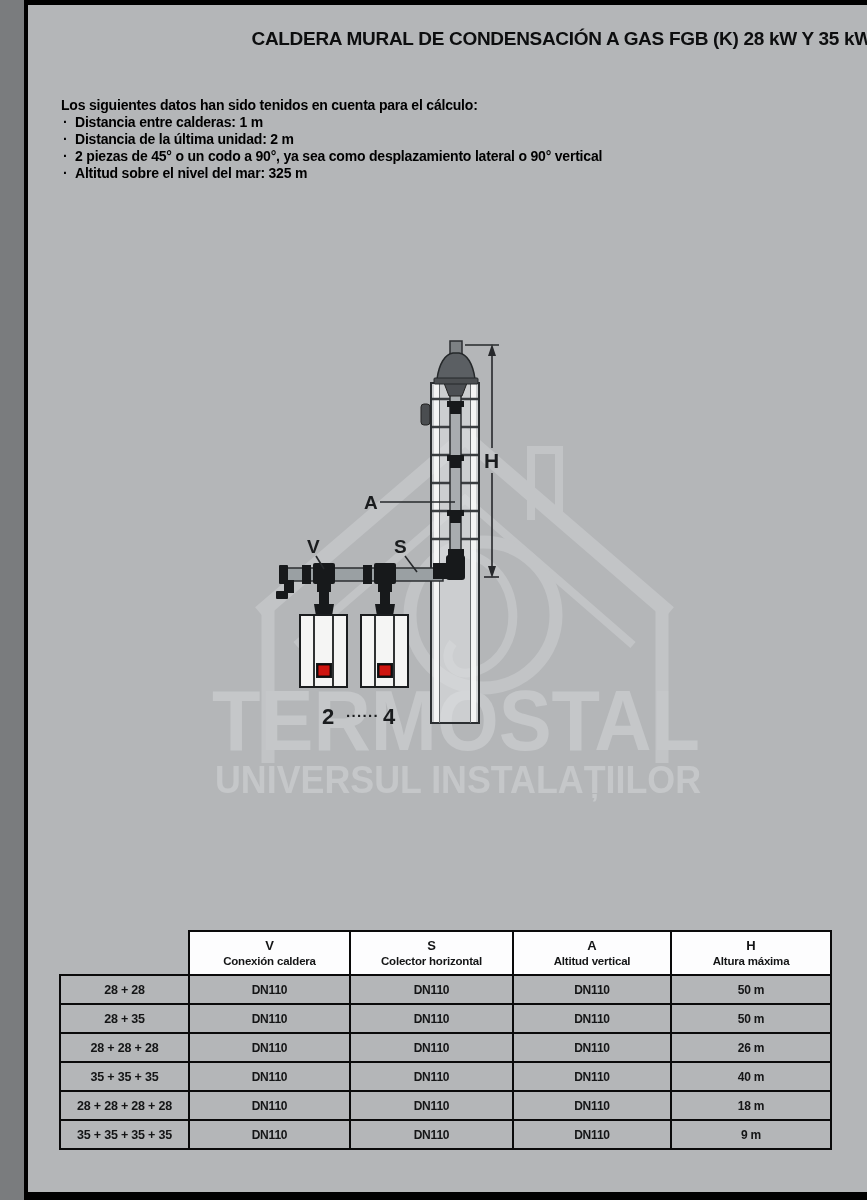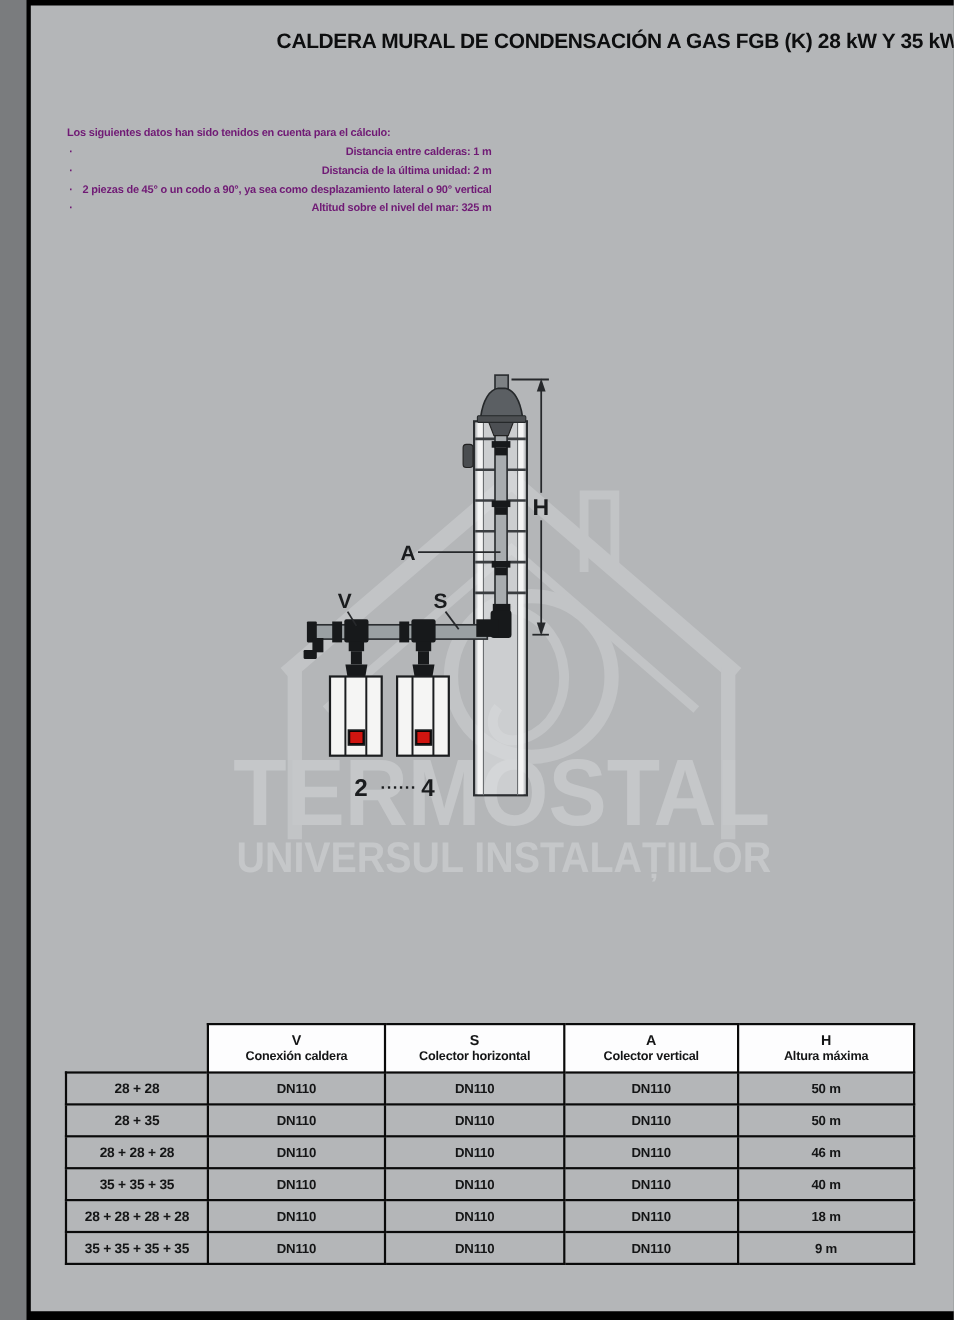--- a/index.html
+++ b/index.html
@@ -31,28 +31,28 @@
     line-height: 27px;
     letter-spacing: -0.3px;
     color: #0d0e0f;
     white-space: nowrap;
   }
 
   
   .notes {
     position: absolute;
     left: 33px;
-    top: 108px;
-    font-size: 10px;
+    top: 92px;
+    font-size: 14px;
     font-weight: 700;
     letter-spacing: -0.2px;
     line-height: 17px;
-    color: #701a75;
-  }
-  .notes ul { list-style: none; margin-top: 0; text-align: right; }
+    color: #000000;
+  }
+  .notes ul { list-style: none; margin-top: 0; }
   .notes li { position: relative; padding-left: 14px; }
   .notes li::before {
     content: "\00B7";
     position: absolute;
     left: 2px;
     top: 0;
     font-weight: 700;
   }
 
   
@@ -244,21 +244,21 @@
       <th class="colhead">
         <div class="key">V</div>
         <div class="name">Conexión caldera</div>
       </th>
       <th class="colhead">
         <div class="key">S</div>
         <div class="name">Colector horizontal</div>
       </th>
       <th class="colhead">
         <div class="key">A</div>
-        <div class="name">Colector vertical</div>
+        <div class="name">Altitud vertical</div>
       </th>
       <th class="colhead">
         <div class="key">H</div>
         <div class="name">Altura máxima</div>
       </th>
     </tr>
     <tr>
       <td class="rowlabel">28 + 28</td>
       <td>DN110</td>
       <td>DN110</td>
@@ -270,21 +270,21 @@
       <td>DN110</td>
       <td>DN110</td>
       <td>DN110</td>
       <td>50 m</td>
     </tr>
     <tr>
       <td class="rowlabel">28 + 28 + 28</td>
       <td>DN110</td>
       <td>DN110</td>
       <td>DN110</td>
-      <td>46 m</td>
+      <td>26 m</td>
     </tr>
     <tr>
       <td class="rowlabel">35 + 35 + 35</td>
       <td>DN110</td>
       <td>DN110</td>
       <td>DN110</td>
       <td>40 m</td>
     </tr>
     <tr>
       <td class="rowlabel">28 + 28 + 28 + 28</td>

